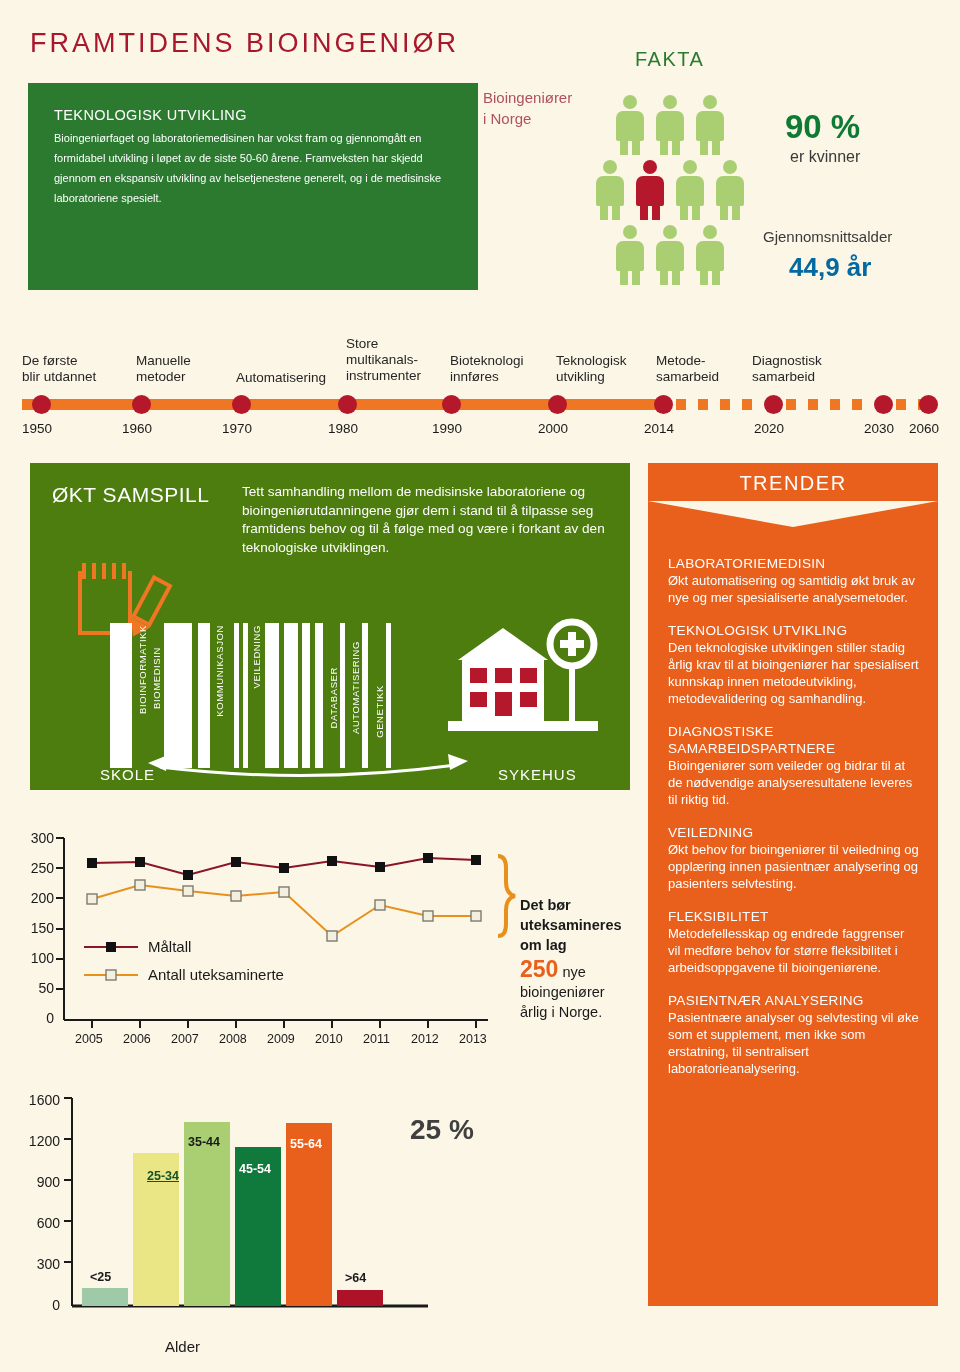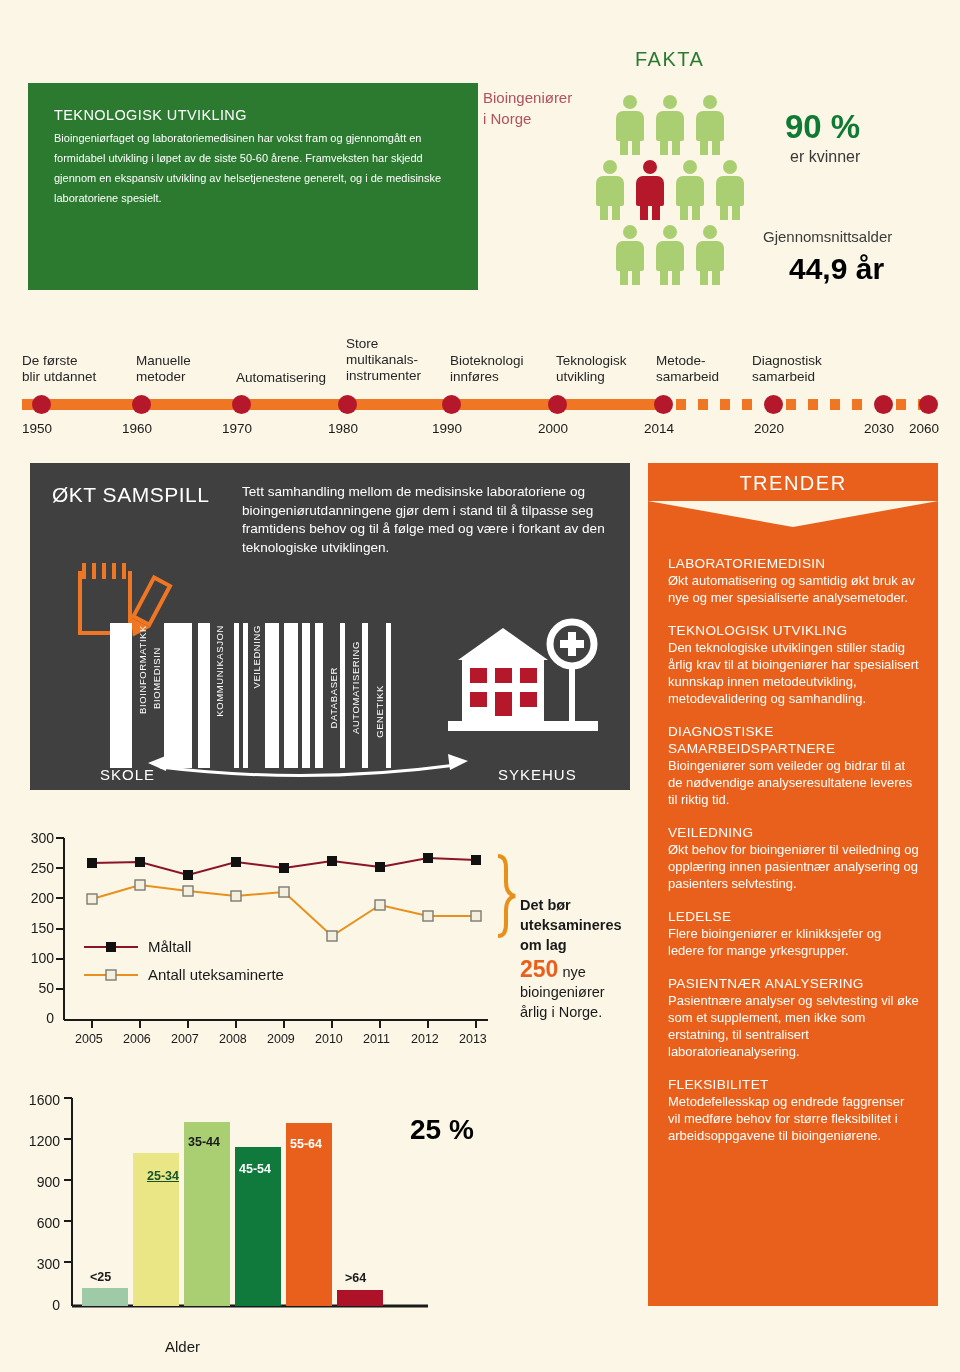--- a/index.html
+++ b/index.html
@@ -49,42 +49,42 @@
   .person .leg-l,.person .leg-r{
     position:absolute;top:44px;width:8px;height:16px;background:#a9cf72;
   }
   .person .leg-l{left:4px;}
   .person .leg-r{left:16px;}
   .person.red .head,.person.red .body,.person.red .leg-l,.person.red .leg-r{background:#b5172b;}
 
   #pct-90{position:absolute;left:785px;top:108px;font-size:33px;font-weight:bold;color:#0f7a34;}
   #pct-90-sub{position:absolute;left:790px;top:148px;font-size:16px;color:#3a3a3a;}
   #snitt-label{position:absolute;left:763px;top:228px;font-size:15px;color:#3a3a3a;}
-  #snitt-val{position:absolute;left:789px;top:252px;font-size:30px;font-weight:bold;color:#000000;}
+  #snitt-val{position:absolute;left:789px;top:252px;font-size:26px;font-weight:bold;color:#0369a1;}
 
   
   #timeline{position:absolute;left:0;top:326px;width:960px;height:120px;}
   .tl-label{
     position:absolute;font-size:13.5px;color:#262626;line-height:16px;
   }
   #tl-bar{
     position:absolute;left:22px;top:73px;width:916px;height:11px;
   }
   .tl-seg-solid{position:absolute;top:0;height:11px;background:#ef7622;}
   .tl-dash{position:absolute;top:0;width:10px;height:11px;background:#ef7622;}
   .tl-dot{
     position:absolute;top:-4px;width:19px;height:19px;border-radius:50%;
     background:#b5172b;
   }
   .tl-year{position:absolute;top:95px;font-size:13.5px;color:#1a1a1a;}
 
   
   #red-panel{
     position:absolute;left:30px;top:463px;width:600px;height:327px;
-    background:#404040;color:#ffffff;
+    background:#4d7c0f;color:#ffffff;
   }
   #okt-samspill{position:absolute;left:22px;top:20px;font-size:21px;letter-spacing:.5px;}
   #samspill-text{position:absolute;left:212px;top:20px;width:375px;font-size:13.6px;line-height:18.6px;}
 
   
   #notepad{position:absolute;left:48px;top:100px;width:60px;height:75px;}
   #notepad .pad-body{
     position:absolute;left:0;top:8px;width:54px;height:64px;
     border:4px solid #ef7622;border-top:none;box-sizing:border-box;
   }
@@ -145,28 +145,29 @@
   #brace-250{font-size:23px;font-weight:bold;color:#e8601c;}
 
   
   #bar-chart{position:absolute;left:20px;top:1082px;width:420px;height:280px;}
   .bc-ytick{position:absolute;right:0;font-size:14px;color:#1a1a1a;text-align:right;width:40px;}
   .bc-bar-label{
     position:absolute;font-size:12.5px;font-weight:bold;white-space:nowrap;
   }
   #alder-label{position:absolute;left:165px;top:1338px;font-size:15px;color:#1a1a1a;}
 
-  #pct-25{position:absolute;left:410px;top:1114px;font-size:28px;font-weight:bold;color:#000000;}
+  #pct-25{position:absolute;left:410px;top:1114px;font-size:28px;font-weight:bold;color:#404040;}
   #pct-25-body{position:absolute;left:410px;top:1150px;width:220px;font-size:15px;line-height:21px;color:#4a3b36;}
 </style>
 </head>
 <body>
 
 <div class="page">
 
+  <div id="main-title">FRAMTIDENS BIOINGENIØR</div>
 
   <div id="green-box">
     <div class="gb-title">TEKNOLOGISK UTVIKLING</div>
     <div class="gb-body">Bioingeniørfaget og laboratoriemedisinen har vokst fram og gjennomgått en formidabel utvikling i løpet av de siste 50-60 årene. Framveksten har skjedd gjennom en ekspansiv utvikling av helsetjenestene generelt, og i de medisinske laboratoriene spesielt.</div>
   </div>
 
   <div id="fakta-label">FAKTA</div>
   <div id="bioing-norge" style="white-space:pre-line;">Bioingeniører
 i Norge</div>
 
@@ -378,30 +379,26 @@
       </div>
       <div class="trend-item">
         <div class="trend-h">DIAGNOSTISKE SAMARBEIDSPARTNERE</div>
         <div class="trend-b">Bioingeniører som veileder og bidrar til at de nødvendige analyseresultatene leveres til riktig tid.</div>
       </div>
       <div class="trend-item">
         <div class="trend-h">VEILEDNING</div>
         <div class="trend-b">Økt behov for bioingeniører til veiledning og opplæring innen pasientnær analysering og pasienters selvtesting.</div>
       </div>
       <div class="trend-item">
-        <div class="trend-h">LEDELSE</div>
-        <div class="trend-b">Flere bioingeniører er klinikksjefer og ledere for mange yrkesgrupper.</div>
+        <div class="trend-h">FLEKSIBILITET</div>
+        <div class="trend-b">Metodefellesskap og endrede faggrenser vil medføre behov for større fleksibilitet i arbeidsoppgavene til bioingeniørene.</div>
       </div>
       <div class="trend-item">
         <div class="trend-h">PASIENTNÆR ANALYSERING</div>
         <div class="trend-b">Pasientnære analyser og selvtesting vil øke som et supplement, men ikke som erstatning, til sentralisert laboratorieanalysering.</div>
-      </div>
-      <div class="trend-item">
-        <div class="trend-h">FLEKSIBILITET</div>
-        <div class="trend-b">Metodefellesskap og endrede faggrenser vil medføre behov for større fleksibilitet i arbeidsoppgavene til bioingeniørene.</div>
       </div>
     </div>
   </div>
   <div id="trender-banner"></div>
   <div id="trender-notch"></div>
   <div id="trender-title">TRENDER</div>
 
   <div id="line-chart">
     <div class="lc-ytick" style="top:12px;left:0;">300</div>
     <div class="lc-ytick" style="top:42px;left:0;">250</div>

